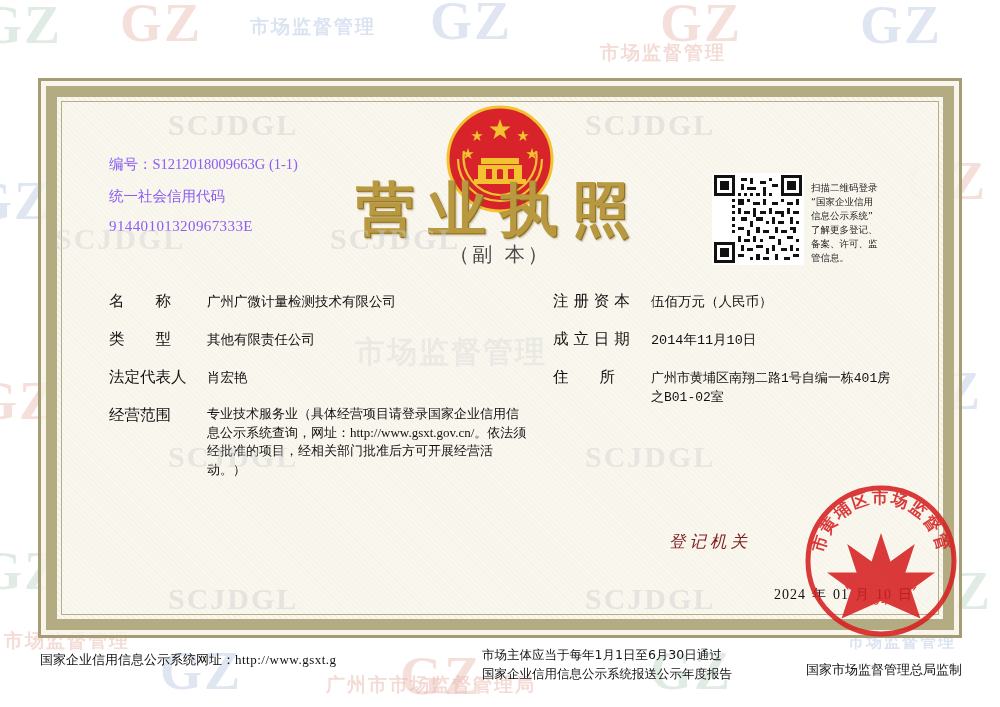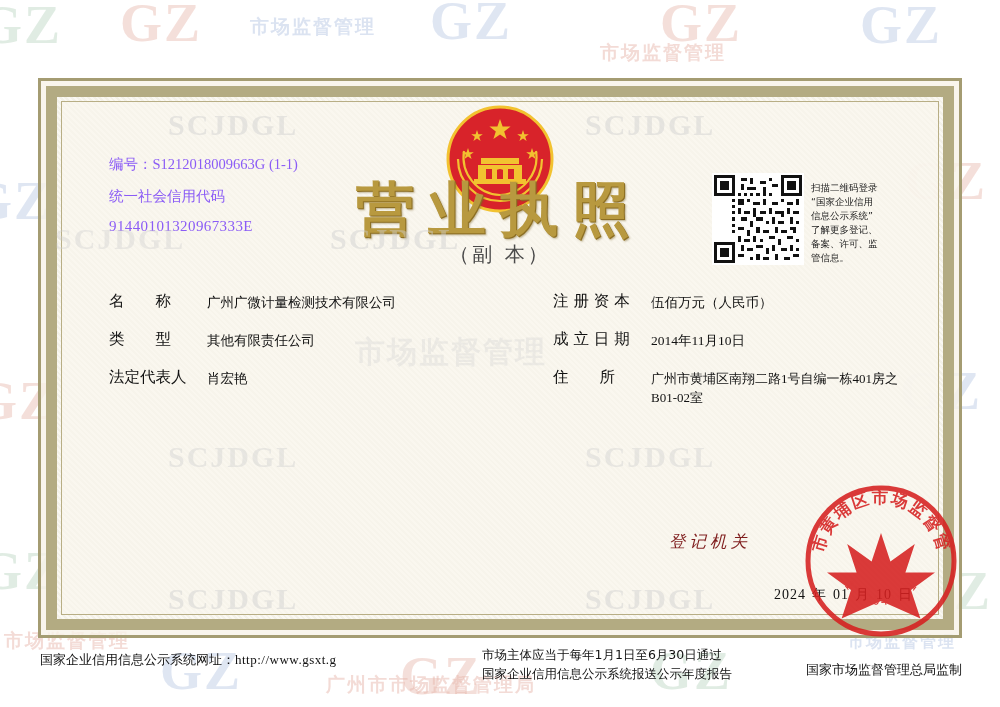--- a/index.html
+++ b/index.html
@@ -198,21 +198,21 @@
     font-family: "DejaVu Sans", sans-serif;
     font-size: 15.5px;
     color: #111;
     width: 98px;
     flex: 0 0 98px;
     display: flex;
     justify-content: space-between;
     letter-spacing: 0;
   }
   .fvalue {
-    font-family: Liberation Serif, serif;
+    font-family: Liberation Mono, monospace;
     font-size: 13.5px;
     color: #111;
     line-height: 19px;
     padding-top: 2px;
   }
   .fvalue.addr { font-size: 13px; line-height: 19px; }
 
   .scope-text {
     font-family: "Liberation Serif", serif;
     font-size: 13px;
@@ -501,20 +501,24 @@
         <div class="frow">
           <div class="flabel">类　　型</div>
           <div class="fvalue">其他有限责任公司</div>
         </div>
 
         <div class="frow">
           <div class="flabel">法定代表人</div>
           <div class="fvalue">肖宏艳</div>
         </div>
 
+        <div class="frow" style="margin-top:4px;">
+          <div class="flabel">经营范围</div>
+          <div class="scope-text">专业技术服务业（具体经营项目请登录国家企业信用信息公示系统查询，网址：http://www.gsxt.gov.cn/。依法须经批准的项目，经相关部门批准后方可开展经营活动。）</div>
+        </div>
 
       </div>
 
       <div class="col-right">
 
         <div class="frow">
           <div class="flabel">注 册 资 本</div>
           <div class="fvalue">伍佰万元（人民币）</div>
         </div>
 

